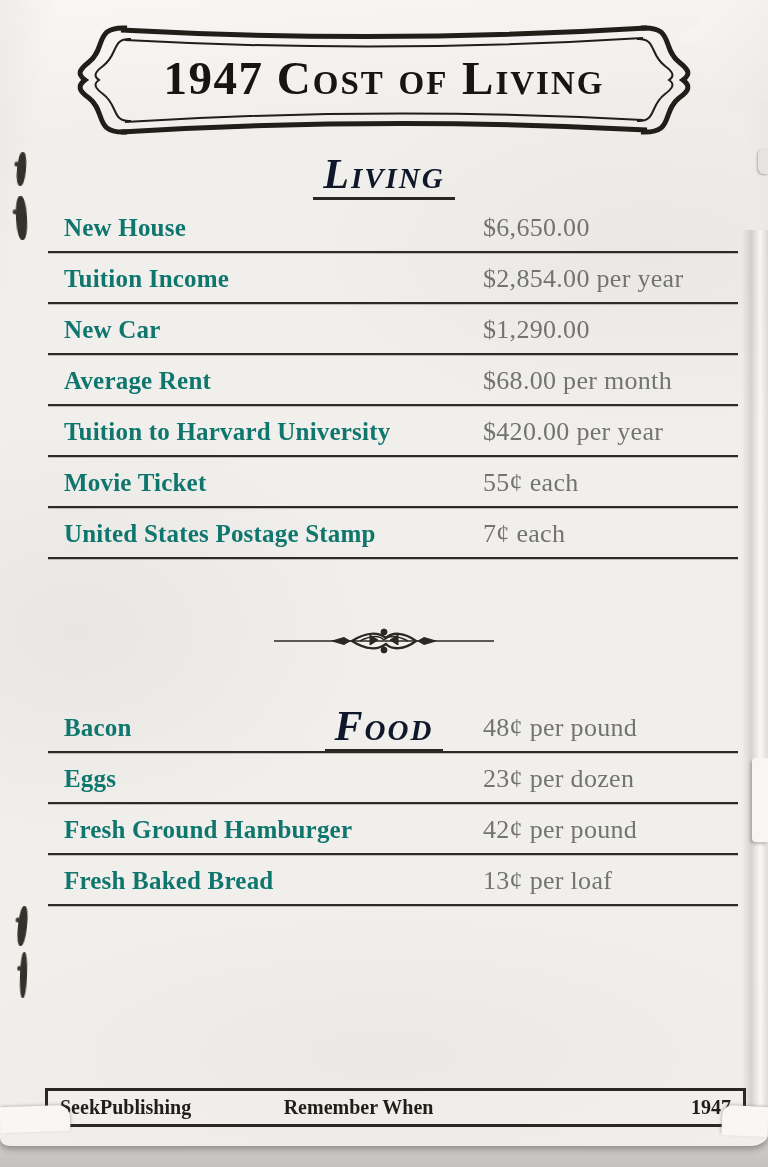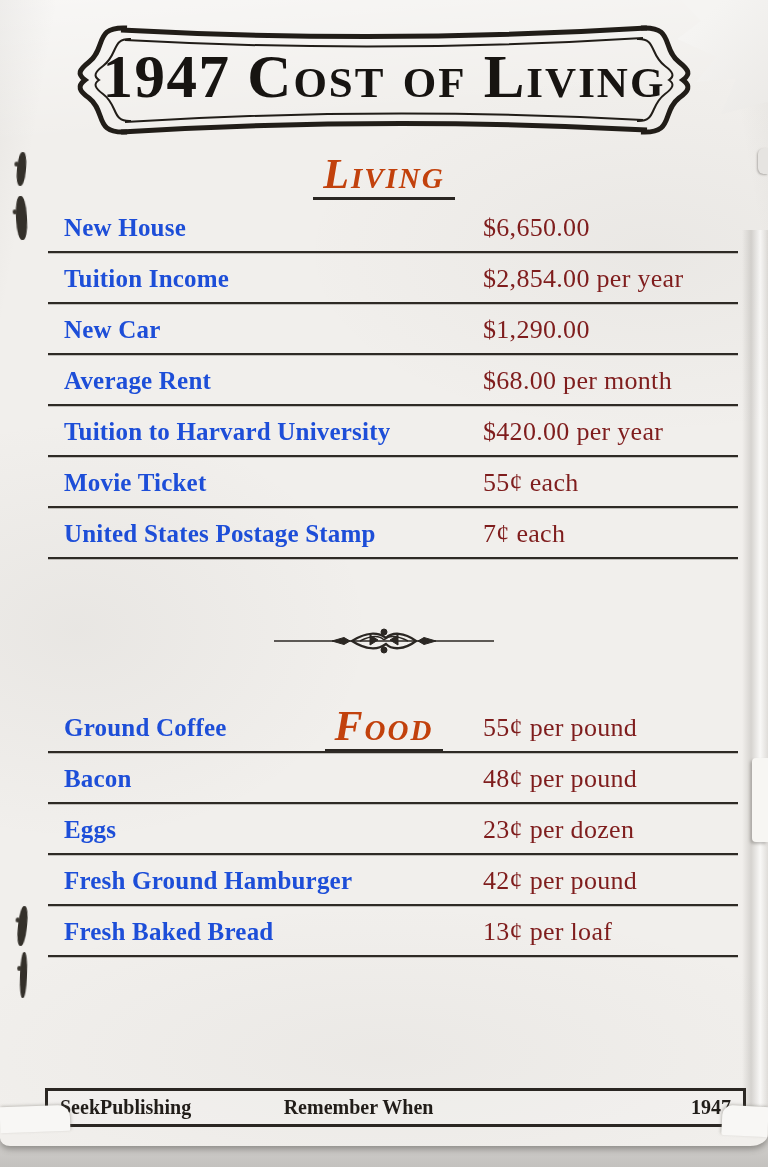--- a/index.html
+++ b/index.html
@@ -50,41 +50,41 @@
   .staple.s2{left:16px;top:196px;width:11px;height:44px;transform:rotate(-3deg);}
   .staple.s3{left:18px;top:906px;width:9px;height:40px;transform:rotate(6deg);}
   .staple.s4{left:20px;top:952px;width:7px;height:46px;transform:rotate(2deg);}
   .staple::after{content:"";position:absolute;left:-3px;top:30%;width:4px;height:5px;
     background:#3a362f;border-radius:50%;}
   
   .banner{position:absolute;left:55px;top:12px;width:658px;height:136px;}
   .banner svg{position:absolute;inset:0;}
   .banner-title{
     position:absolute;left:0;right:0;top:50%;transform:translateY(-54%);
-    text-align:center;color:#171411;font-weight:bold;font-size:61px;
+    text-align:center;color:#171411;font-weight:bold;font-size:47px;
     letter-spacing:1.5px;white-space:nowrap;
   }
   .banner-title .sc{font-variant:small-caps;letter-spacing:2px;}
   
   .section-header{position:absolute;left:0;width:768px;text-align:center;
-    font-style:italic;font-weight:bold;color:#c2410c;}
+    font-style:italic;font-weight:bold;color:#0f172a;}
   .section-header .hd{
     display:inline-block;font-variant:small-caps;font-size:42px;line-height:1.05;
     letter-spacing:2px;border-bottom:3.5px solid #2a2622;padding:0 10px 1px;}
   .hdr-living{top:152px;}
   .hdr-food{top:656px;margin-top:48px;}
   
   .rows{position:absolute;left:48px;width:690px;}
   .rows-living{top:202px;}
   .rows-food{top:702px;}
   .row{position:relative;height:51px;display:flex;align-items:center;}
   .row::after{content:"";position:absolute;left:0;right:0;bottom:0;height:2.5px;
     background:#2e2a25;box-shadow:0 1px 0 rgba(46,42,37,.25);}
-  .row-label{margin-left:16px;font-weight:bold;font-size:25px;color:#1d4ed8;letter-spacing:.2px;text-align:right;}
-  .row-value{position:absolute;left:435px;font-size:26px;color:#7f1d1d;letter-spacing:.3px;}
+  .row-label{margin-left:16px;font-weight:bold;font-size:25px;color:#0f766e;letter-spacing:.2px;text-align:right;}
+  .row-value{position:absolute;left:435px;font-size:26px;color:#737373;letter-spacing:.3px;}
   
   .ornament{position:absolute;left:274px;top:624px;width:220px;height:34px;}
   
   .footer{position:absolute;left:45px;top:1088px;width:671px;height:33px;
     border:3px solid #2a2622;display:flex;align-items:center;padding:0 12px;
     font-weight:bold;font-size:20px;color:#211d19;background:rgba(255,255,255,.15);}
   .footer .f-left{flex:1;text-align:left;}
   .footer .f-center{flex:1;text-align:left;}
   .footer .f-right{flex:1;text-align:right;}
   
@@ -174,24 +174,20 @@
           <path d="M124 11 L116 16 L124 21 Z"></path>
         </g>
       </svg>
     </div>
 
     <div class="section-header hdr-food">
       <span class="hd">Food</span>
     </div>
     <div class="rows rows-food">
         <div class="row">
-          <span class="row-label">Ground Coffee</span>
-          <span class="row-value">55¢ per pound</span>
-        </div>
-        <div class="row">
           <span class="row-label">Bacon</span>
           <span class="row-value">48¢ per pound</span>
         </div>
         <div class="row">
           <span class="row-label">Eggs</span>
           <span class="row-value">23¢ per dozen</span>
         </div>
         <div class="row">
           <span class="row-label">Fresh Ground Hamburger</span>
           <span class="row-value">42¢ per pound</span>

